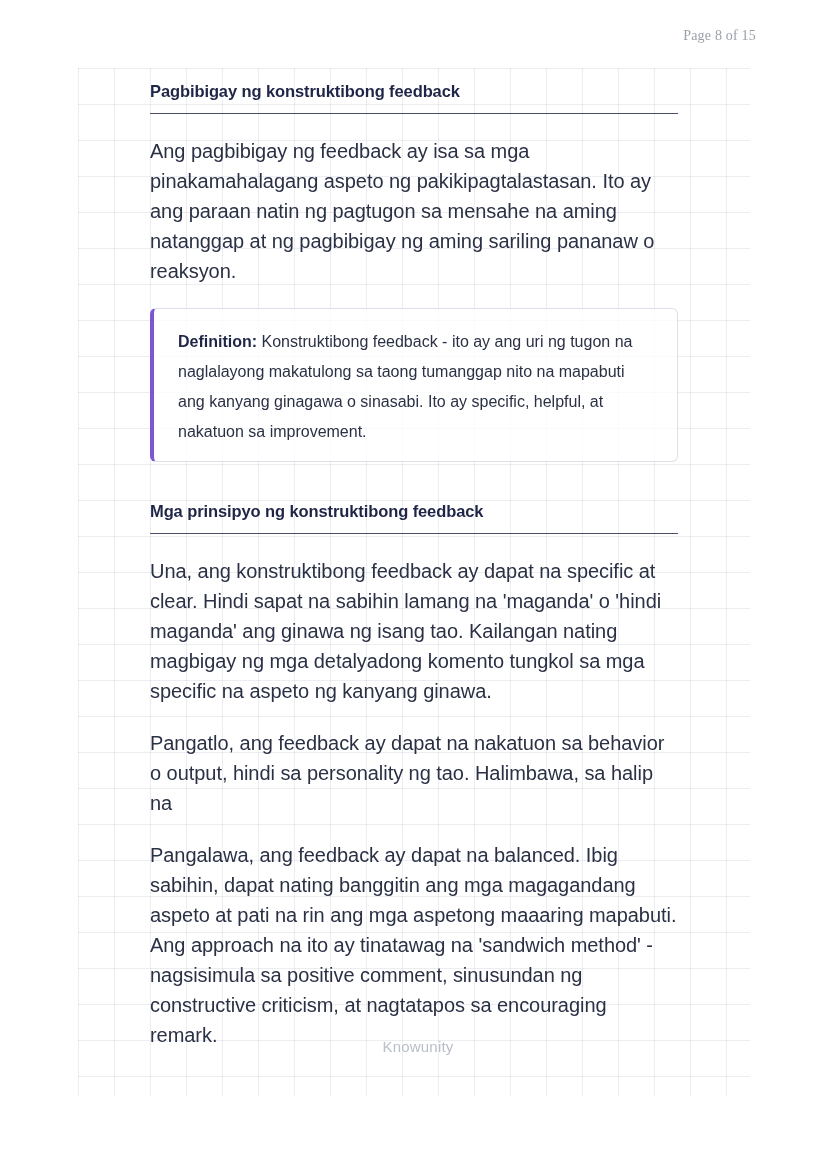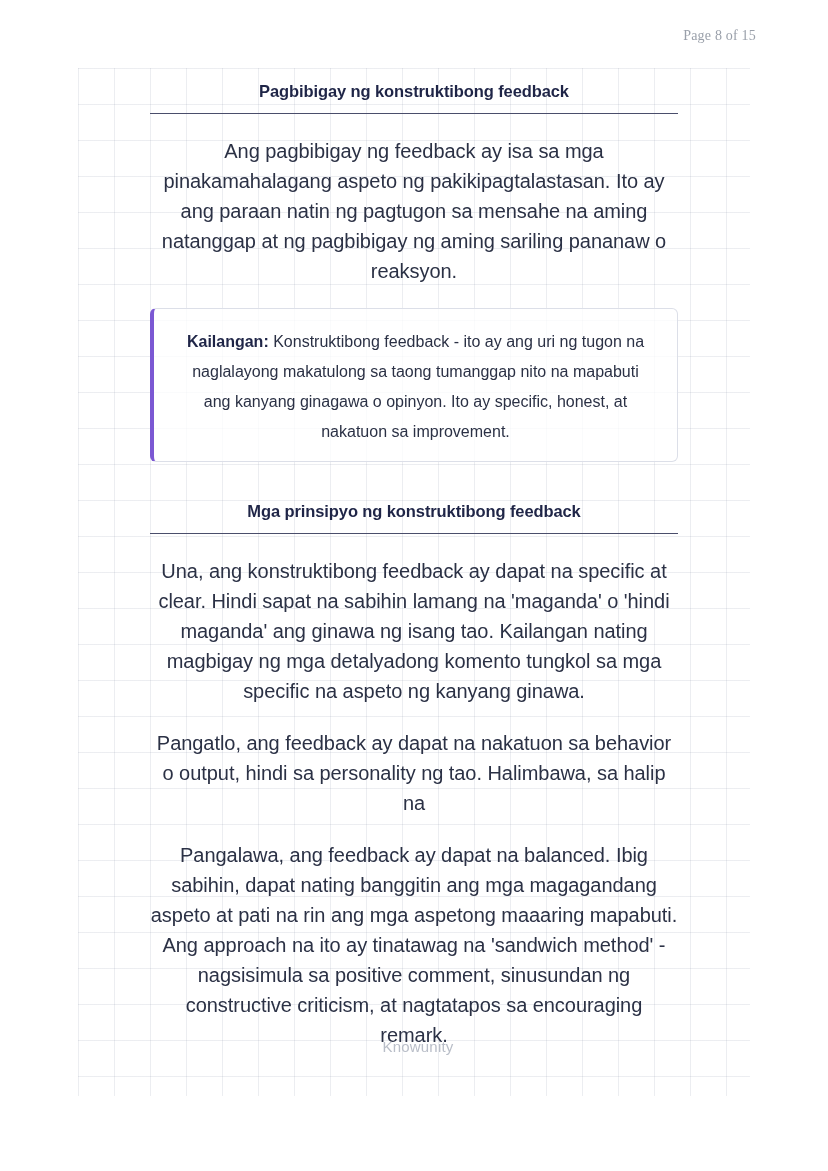--- a/index.html
+++ b/index.html
@@ -40,21 +40,20 @@
     top: 68px;
     width: 672px;
     height: 1028px;
     background-color: #ffffff;
     background-image:
       linear-gradient(to right, rgba(138,148,168,0.16) 1px, transparent 1px),
       linear-gradient(to bottom, rgba(138,148,168,0.16) 1px, transparent 1px);
     background-size: 36px 36px;
     background-position: 0 0;
     overflow: hidden;
-    text-align: center;
   }
 
   .content {
     position: absolute;
     left: 72px;
     top: 0;
     width: 528px;
   }
 
   h2.heading {
@@ -130,21 +129,21 @@
   <div class="sheet">
     <div class="content">
 
       <h2 class="heading">Pagbibigay ng konstruktibong feedback</h2>
       <div class="rule"></div>
 
       <p class="para">Ang pagbibigay ng feedback ay isa sa mga pinakamahalagang aspeto ng pakikipagtalastasan. Ito ay ang paraan natin ng pagtugon sa mensahe na aming natanggap at ng pagbibigay ng aming sariling pananaw o reaksyon.</p>
 
 
       <div class="definition-box">
-        <p><span class="term">Kailangan:</span><span> Konstruktibong feedback - ito ay ang uri ng tugon na naglalayong makatulong sa taong tumanggap nito na mapabuti ang kanyang ginagawa o opinyon. Ito ay specific, honest, at nakatuon sa improvement.</span></p>
+        <p><span class="term">Definition:</span><span> Konstruktibong feedback - ito ay ang uri ng tugon na naglalayong makatulong sa taong tumanggap nito na mapabuti ang kanyang ginagawa o sinasabi. Ito ay specific, helpful, at nakatuon sa improvement.</span></p>
       </div>
 
       <h2 class="heading second-heading">Mga prinsipyo ng konstruktibong feedback</h2>
       <div class="rule"></div>
 
       <p class="para">Una, ang konstruktibong feedback ay dapat na specific at clear. Hindi sapat na sabihin lamang na 'maganda' o 'hindi maganda' ang ginawa ng isang tao. Kailangan nating magbigay ng mga detalyadong komento tungkol sa mga specific na aspeto ng kanyang ginawa.</p>
 
       <p class="para">Pangatlo, ang feedback ay dapat na nakatuon sa behavior o output, hindi sa personality ng tao. Halimbawa, sa halip na</p>
 
       <p class="para">Pangalawa, ang feedback ay dapat na balanced. Ibig sabihin, dapat nating banggitin ang mga magagandang aspeto at pati na rin ang mga aspetong maaaring mapabuti. Ang approach na ito ay tinatawag na 'sandwich method' - nagsisimula sa positive comment, sinusundan ng constructive criticism, at nagtatapos sa encouraging remark.</p>

